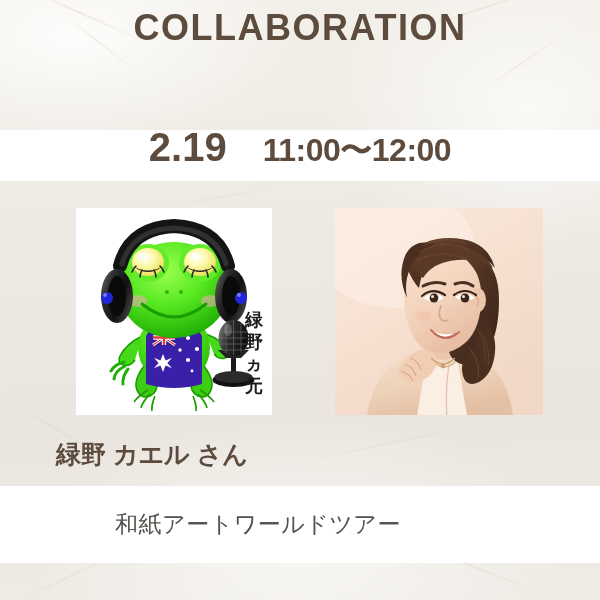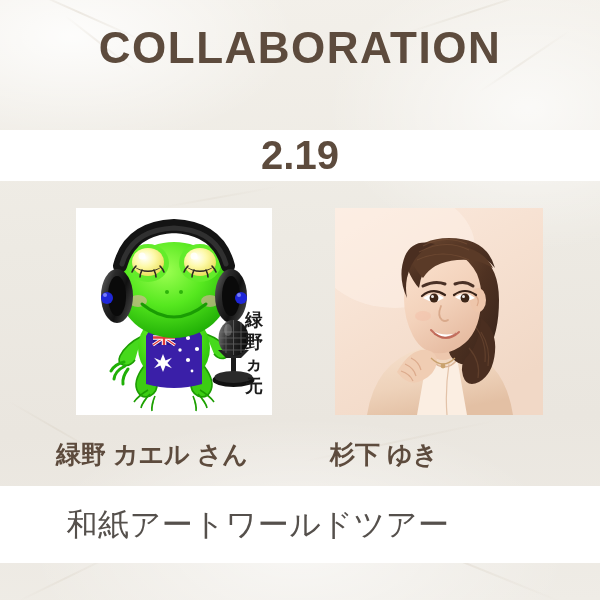--- a/index.html
+++ b/index.html
@@ -34,45 +34,45 @@
   .vein.v5 { left: 0px;   top: 430px; width: 120px; height: 2px; transform: rotate(30deg); opacity:.35; }
   .vein.v6 { left: 300px; top: 440px; width: 200px; height: 2px; transform: rotate(-12deg); opacity:.30; }
   .vein.v7 { left: 380px; top: 566px; width: 190px; height: 2px; transform: rotate(22deg); opacity:.40; }
   .vein.v8 { left: 10px;  top: 575px; width: 120px; height: 1.5px; transform: rotate(-26deg); opacity:.35; }
   .vein.v9 { left: 160px; top: 196px; width: 120px; height: 1.5px; transform: rotate(-10deg); opacity:.25; }
 
   
   .title {
     position: absolute;
     left: 0;
-    top: 26px;
+    top: 10px;
     width: 600px;
     text-align: center;
-    font-size: 44px;
+    font-size: 36px;
     font-weight: 600;
     letter-spacing: 1.5px;
     color: #5d4b3d;
     line-height: 1;
     white-space: nowrap;
   }
 
   
   .band {
     position: absolute;
     left: 0;
     width: 600px;
     background: #ffffff;
   }
   .band-date { top: 130px; height: 51px; }
   .band-note { top: 486px; height: 77px; }
 
   .date-row {
     position: absolute;
     left: 0;
-    top: 130px;
+    top: 122px;
     width: 600px;
     height: 51px;
     display: flex;
     align-items: baseline;
     justify-content: center;
     gap: 0;
     color: #5d4b3d;
     white-space: nowrap;
   }
   .date-row .big {
@@ -145,21 +145,21 @@
   
   .note {
     position: absolute;
     left: 0;
     top: 486px;
     width: 516px;
     height: 77px;
     display: flex;
     align-items: center;
     justify-content: center;
-    font-size: 31px;
+    font-size: 23px;
     font-weight: 500;
     color: #55504c;
     letter-spacing: 0.5px;
     white-space: nowrap;
   }
 </style>
 </head>
 <body>
 
 <div id="poster">
@@ -172,20 +172,21 @@
   <div class="vein v6"></div>
   <div class="vein v7"></div>
   <div class="vein v8"></div>
   <div class="vein v9"></div>
 
   <div class="title">COLLABORATION</div>
 
   <div class="band band-date"></div>
   <div class="date-row">
     <span class="big">2.19</span>
+    <span class="time">11:00〜12:00</span>
   </div>
 
   <div class="media-row">
 
     <div class="media-left">
       <svg class="frog-svg" viewBox="0 0 196 207">
         <rect x="0" y="0" width="196" height="207" fill="#ffffff"></rect>
         <defs>
           <radialGradient id="bodyG" cx="45%" cy="35%" r="70%">
             <stop offset="0%" stop-color="#8cff3a"></stop>
@@ -413,18 +414,17 @@
           <path d="M66 163 q9 3 12 10"></path>
         </g>
 
         <path d="M96 150 q12 12 24 0" fill="none" stroke="#c9a26e" stroke-width="1.3"></path>
         <circle cx="108" cy="158" r="2.4" fill="#c9a26e"></circle>
       </svg>
     </div>
   </div>
 
   <div class="name name-left">緑野 カエル さん</div>
-  <div class="name name-right">杉下 ゆき</div>
 
   <div class="band band-note"></div>
   <div class="note">和紙アートワールドツアー</div>
 
 </div>
 
 </body></html>

